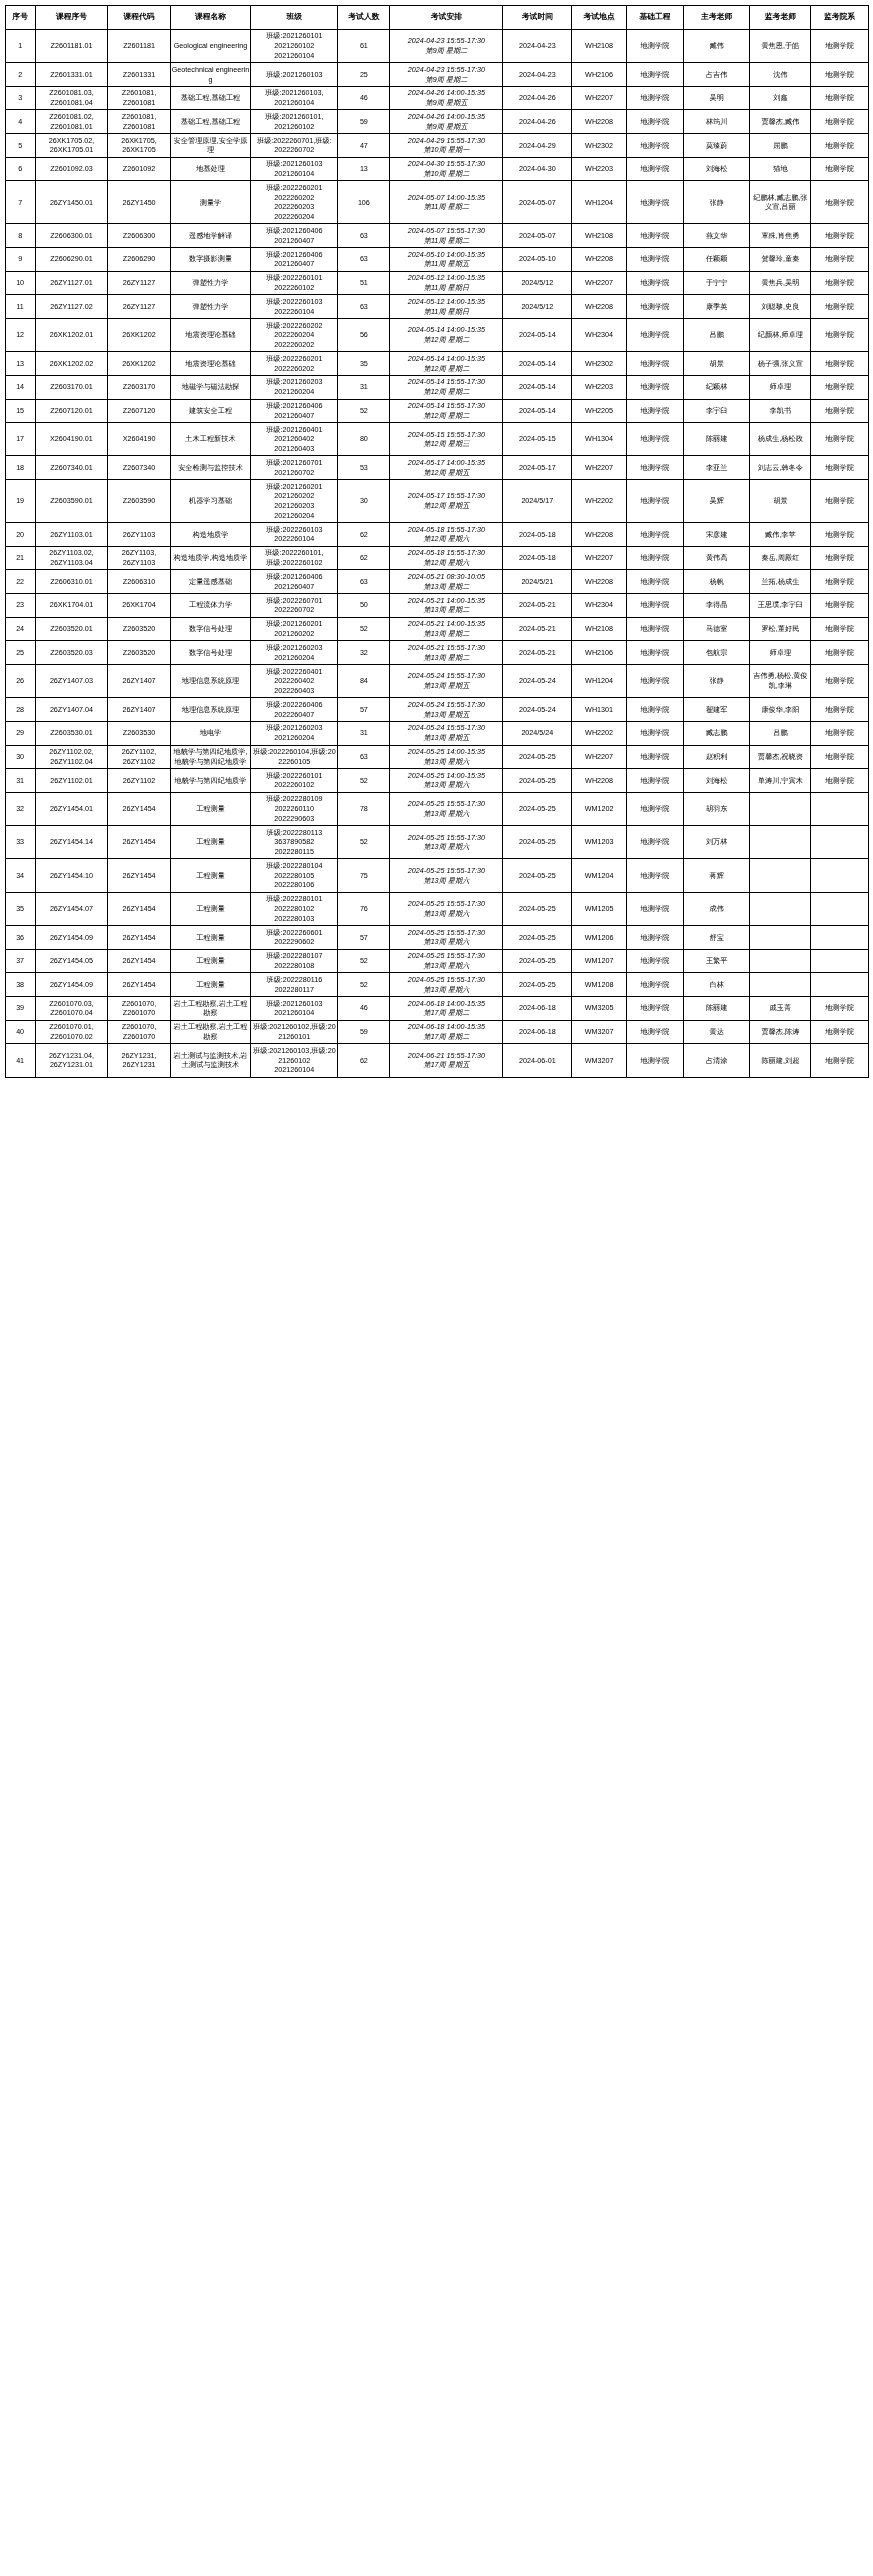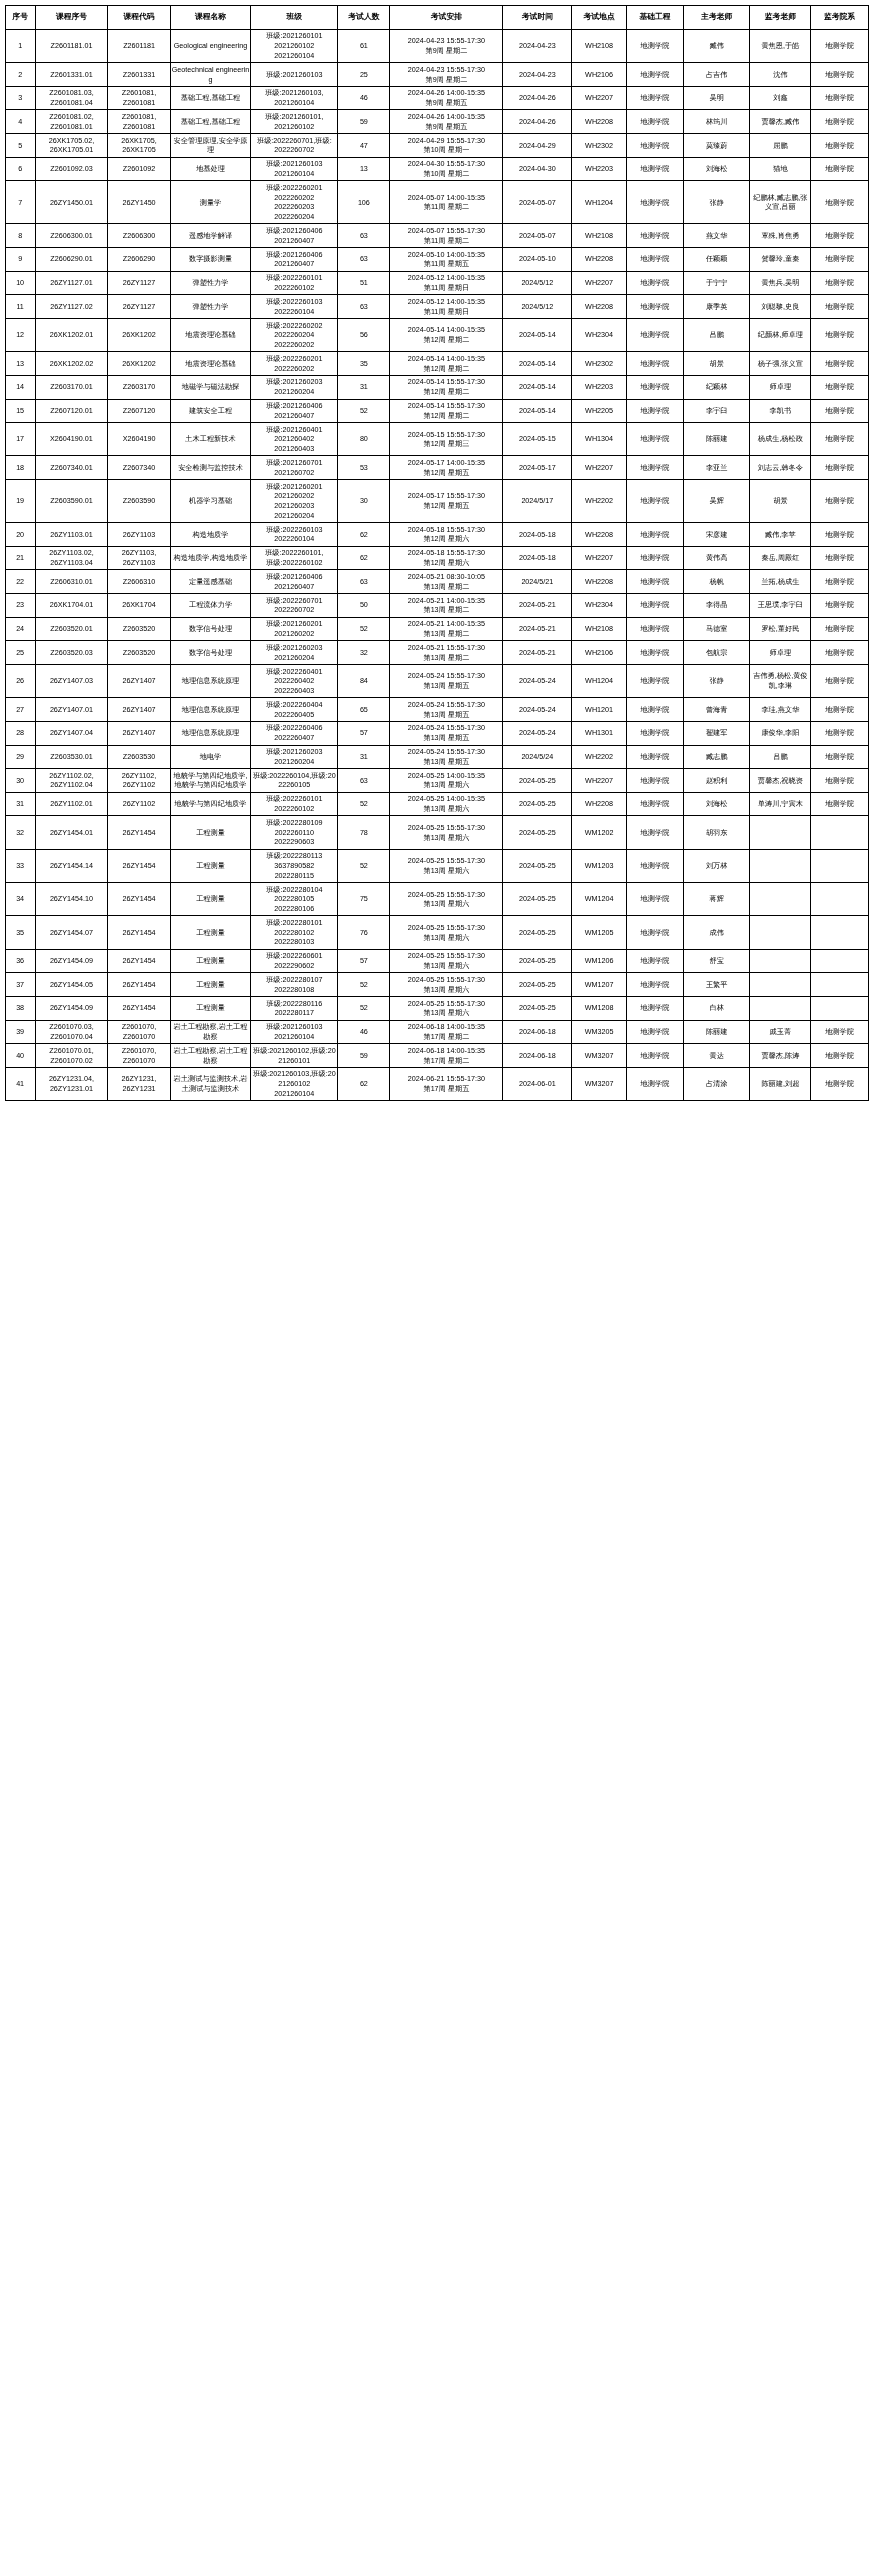--- a/index.html
+++ b/index.html
@@ -29,21 +29,21 @@
   col.c4{width:67px}
   col.c5{width:40px}
   col.c6{width:87px}
   col.c7{width:53px}
   col.c8{width:42px}
   col.c9{width:44px}
   col.c10{width:51px}
   col.c11{width:47px}
   col.c12{width:44px}
   td.multiline{white-space:pre-line;}
-  td.sched{white-space:pre-line;line-height:1.45;}
+  td.sched{white-space:pre-line;line-height:1.45;font-style:italic;}
   td.num{font-size:7.5px;}
 </style>
 </head>
 <body>
 
 <div class="sheet">
   <table class="exam">
     <colgroup>
       <col class="c0">
         <col class="c1">
@@ -511,37 +511,20 @@
           <td class="sched">2024-05-24 15:55-17:30
 第13周 星期五</td>
           <td>2024-05-24</td>
           <td>WH1204</td>
           <td>地测学院</td>
           <td class="multiline">张静</td>
           <td class="multiline">吉伟勇,杨松,黄俊凯,李琳</td>
           <td>地测学院</td>
         </tr>
         <tr>
-          <td class="num">27</td>
-          <td class="multiline">26ZY1407.01</td>
-          <td class="multiline">26ZY1407</td>
-          <td class="multiline">地理信息系统原理</td>
-          <td class="multiline">班级:2022260404
-2022260405</td>
-          <td class="num">65</td>
-          <td class="sched">2024-05-24 15:55-17:30
-第13周 星期五</td>
-          <td>2024-05-24</td>
-          <td>WH1201</td>
-          <td>地测学院</td>
-          <td class="multiline">曾海青</td>
-          <td class="multiline">李珪,燕文华</td>
-          <td>地测学院</td>
-        </tr>
-        <tr>
           <td class="num">28</td>
           <td class="multiline">26ZY1407.04</td>
           <td class="multiline">26ZY1407</td>
           <td class="multiline">地理信息系统原理</td>
           <td class="multiline">班级:2022260406
 2022260407</td>
           <td class="num">57</td>
           <td class="sched">2024-05-24 15:55-17:30
 第13周 星期五</td>
           <td>2024-05-24</td>

